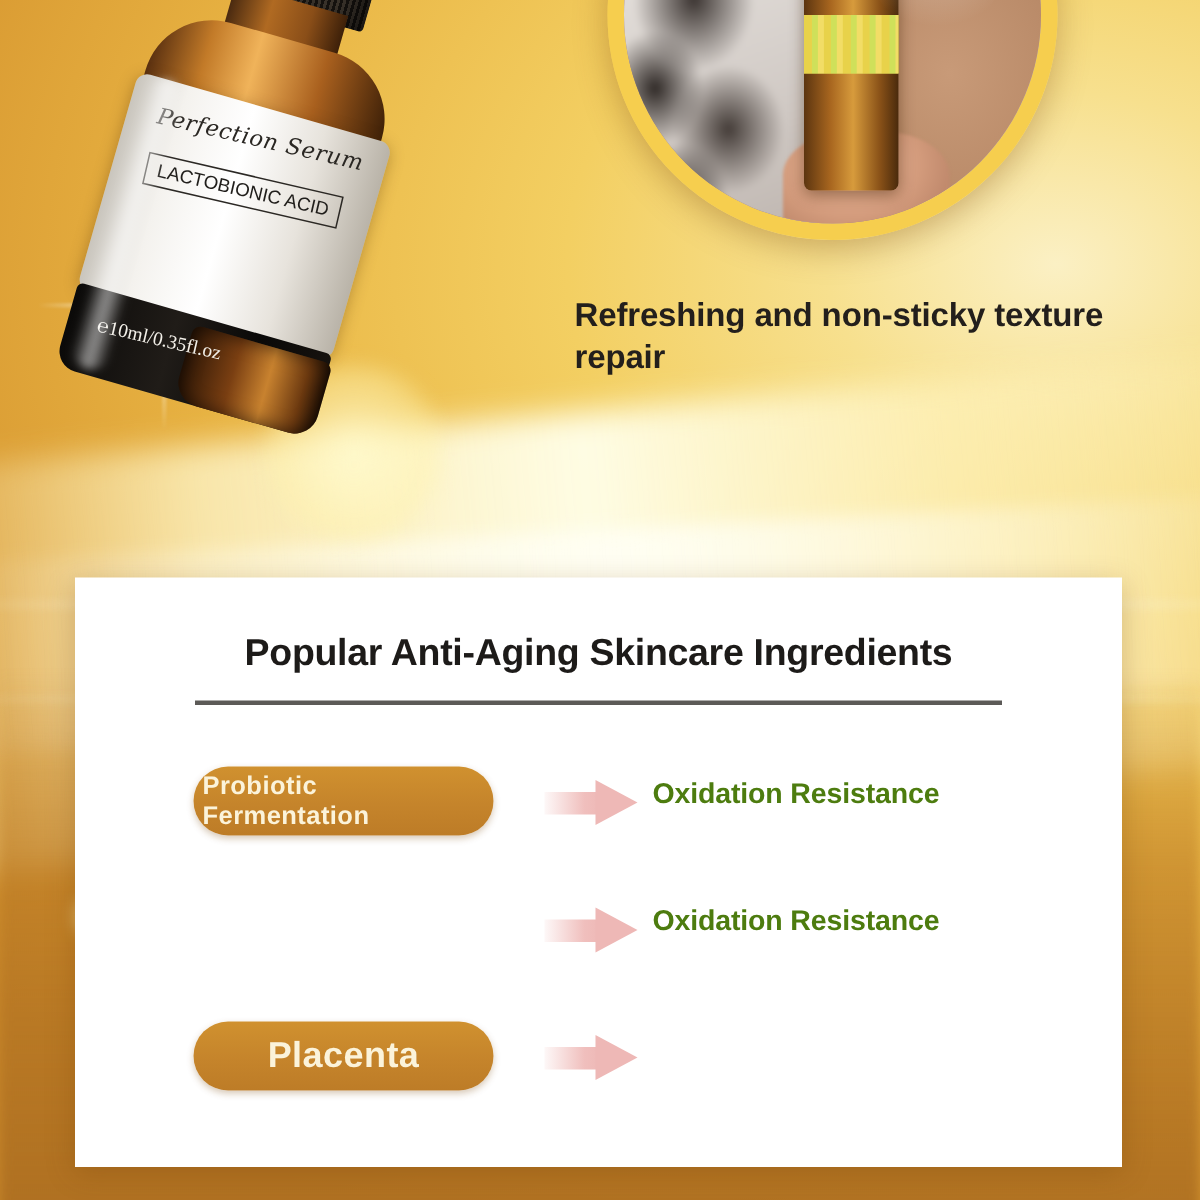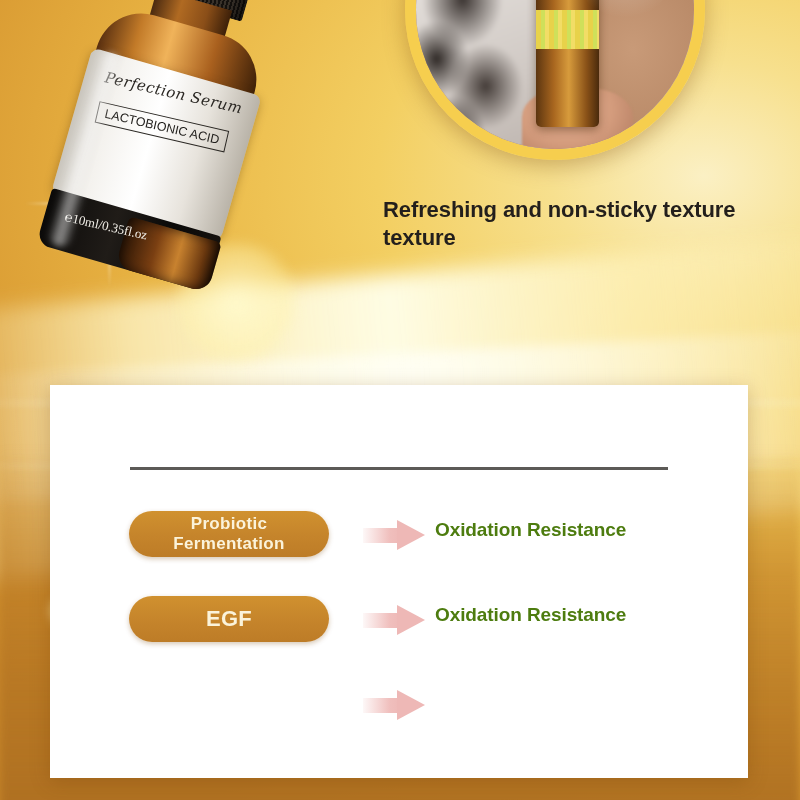--- a/index.html
+++ b/index.html
@@ -174,21 +174,21 @@
   .card-divider{
     position:absolute;left:80px;top:82px;width:538px;height:3px;background:#5c5a57;
   }
   .rows{position:absolute;left:0;top:118px;width:100%;}
   .row{position:relative;height:85px;}
   .pill{
     position:absolute;left:79px;top:8px;width:200px;height:46px;border-radius:23px;
     background:linear-gradient(180deg,#d0912f 0%,#c5842b 55%,#bd7c27 100%);
     box-shadow:0 2px 5px rgba(120,70,10,.3);
     display:flex;align-items:center;justify-content:center;
-    color:#fbf3da;font-weight:700;letter-spacing:.3px;text-align:center;
+    color:#fbf3da;font-weight:700;letter-spacing:.3px;
     box-sizing:border-box;padding:0 6px;
   }
   .pill.sz-sm{font-size:17px;}
   .pill.sz-md{font-size:22px;}
   .pill.sz-lg{font-size:24px;}
   .arrow{position:absolute;left:313px;top:17px;width:62px;height:30px;}
   .arrow .shaft{
     position:absolute;left:0;top:8px;width:38px;height:15px;
     background:linear-gradient(90deg,rgba(240,196,194,.12),#f0bfbd 70%,#eeb8b6 100%);
   }
@@ -243,47 +243,48 @@
       <div class="ci-fingers"></div>
 
       <div class="ci-bottle"></div>
       <div class="ci-band"></div>
       <div class="ci-hilite"></div>
     </div>
   </div>
 
   <div class="copy">
     <span class="l">Refreshing and non-sticky texture</span>
-    <span class="l">texture</span>
+    <span class="l">repair</span>
   </div>
 
   <div class="card">
+    <div class="card-title">Popular Anti-Aging Skincare Ingredients</div>
     <div class="card-divider"></div>
 
     <div class="rows">
 
       <div class="row">
         <div class="pill sz-sm">Probiotic Fermentation</div>
         <div class="arrow">
           <div class="shaft"></div>
             <div class="head"></div>
         </div>
         <div class="benefit">Oxidation Resistance</div>
       </div>
 
       <div class="row">
-        <div class="pill sz-md">EGF</div>
         <div class="arrow">
           <div class="shaft"></div>
             <div class="head"></div>
         </div>
         <div class="benefit">Oxidation Resistance</div>
       </div>
 
       <div class="row">
+        <div class="pill sz-lg">Placenta</div>
         <div class="arrow">
           <div class="shaft"></div>
             <div class="head"></div>
         </div>
       </div>
 
     </div>
   </div>
 
 </div>

